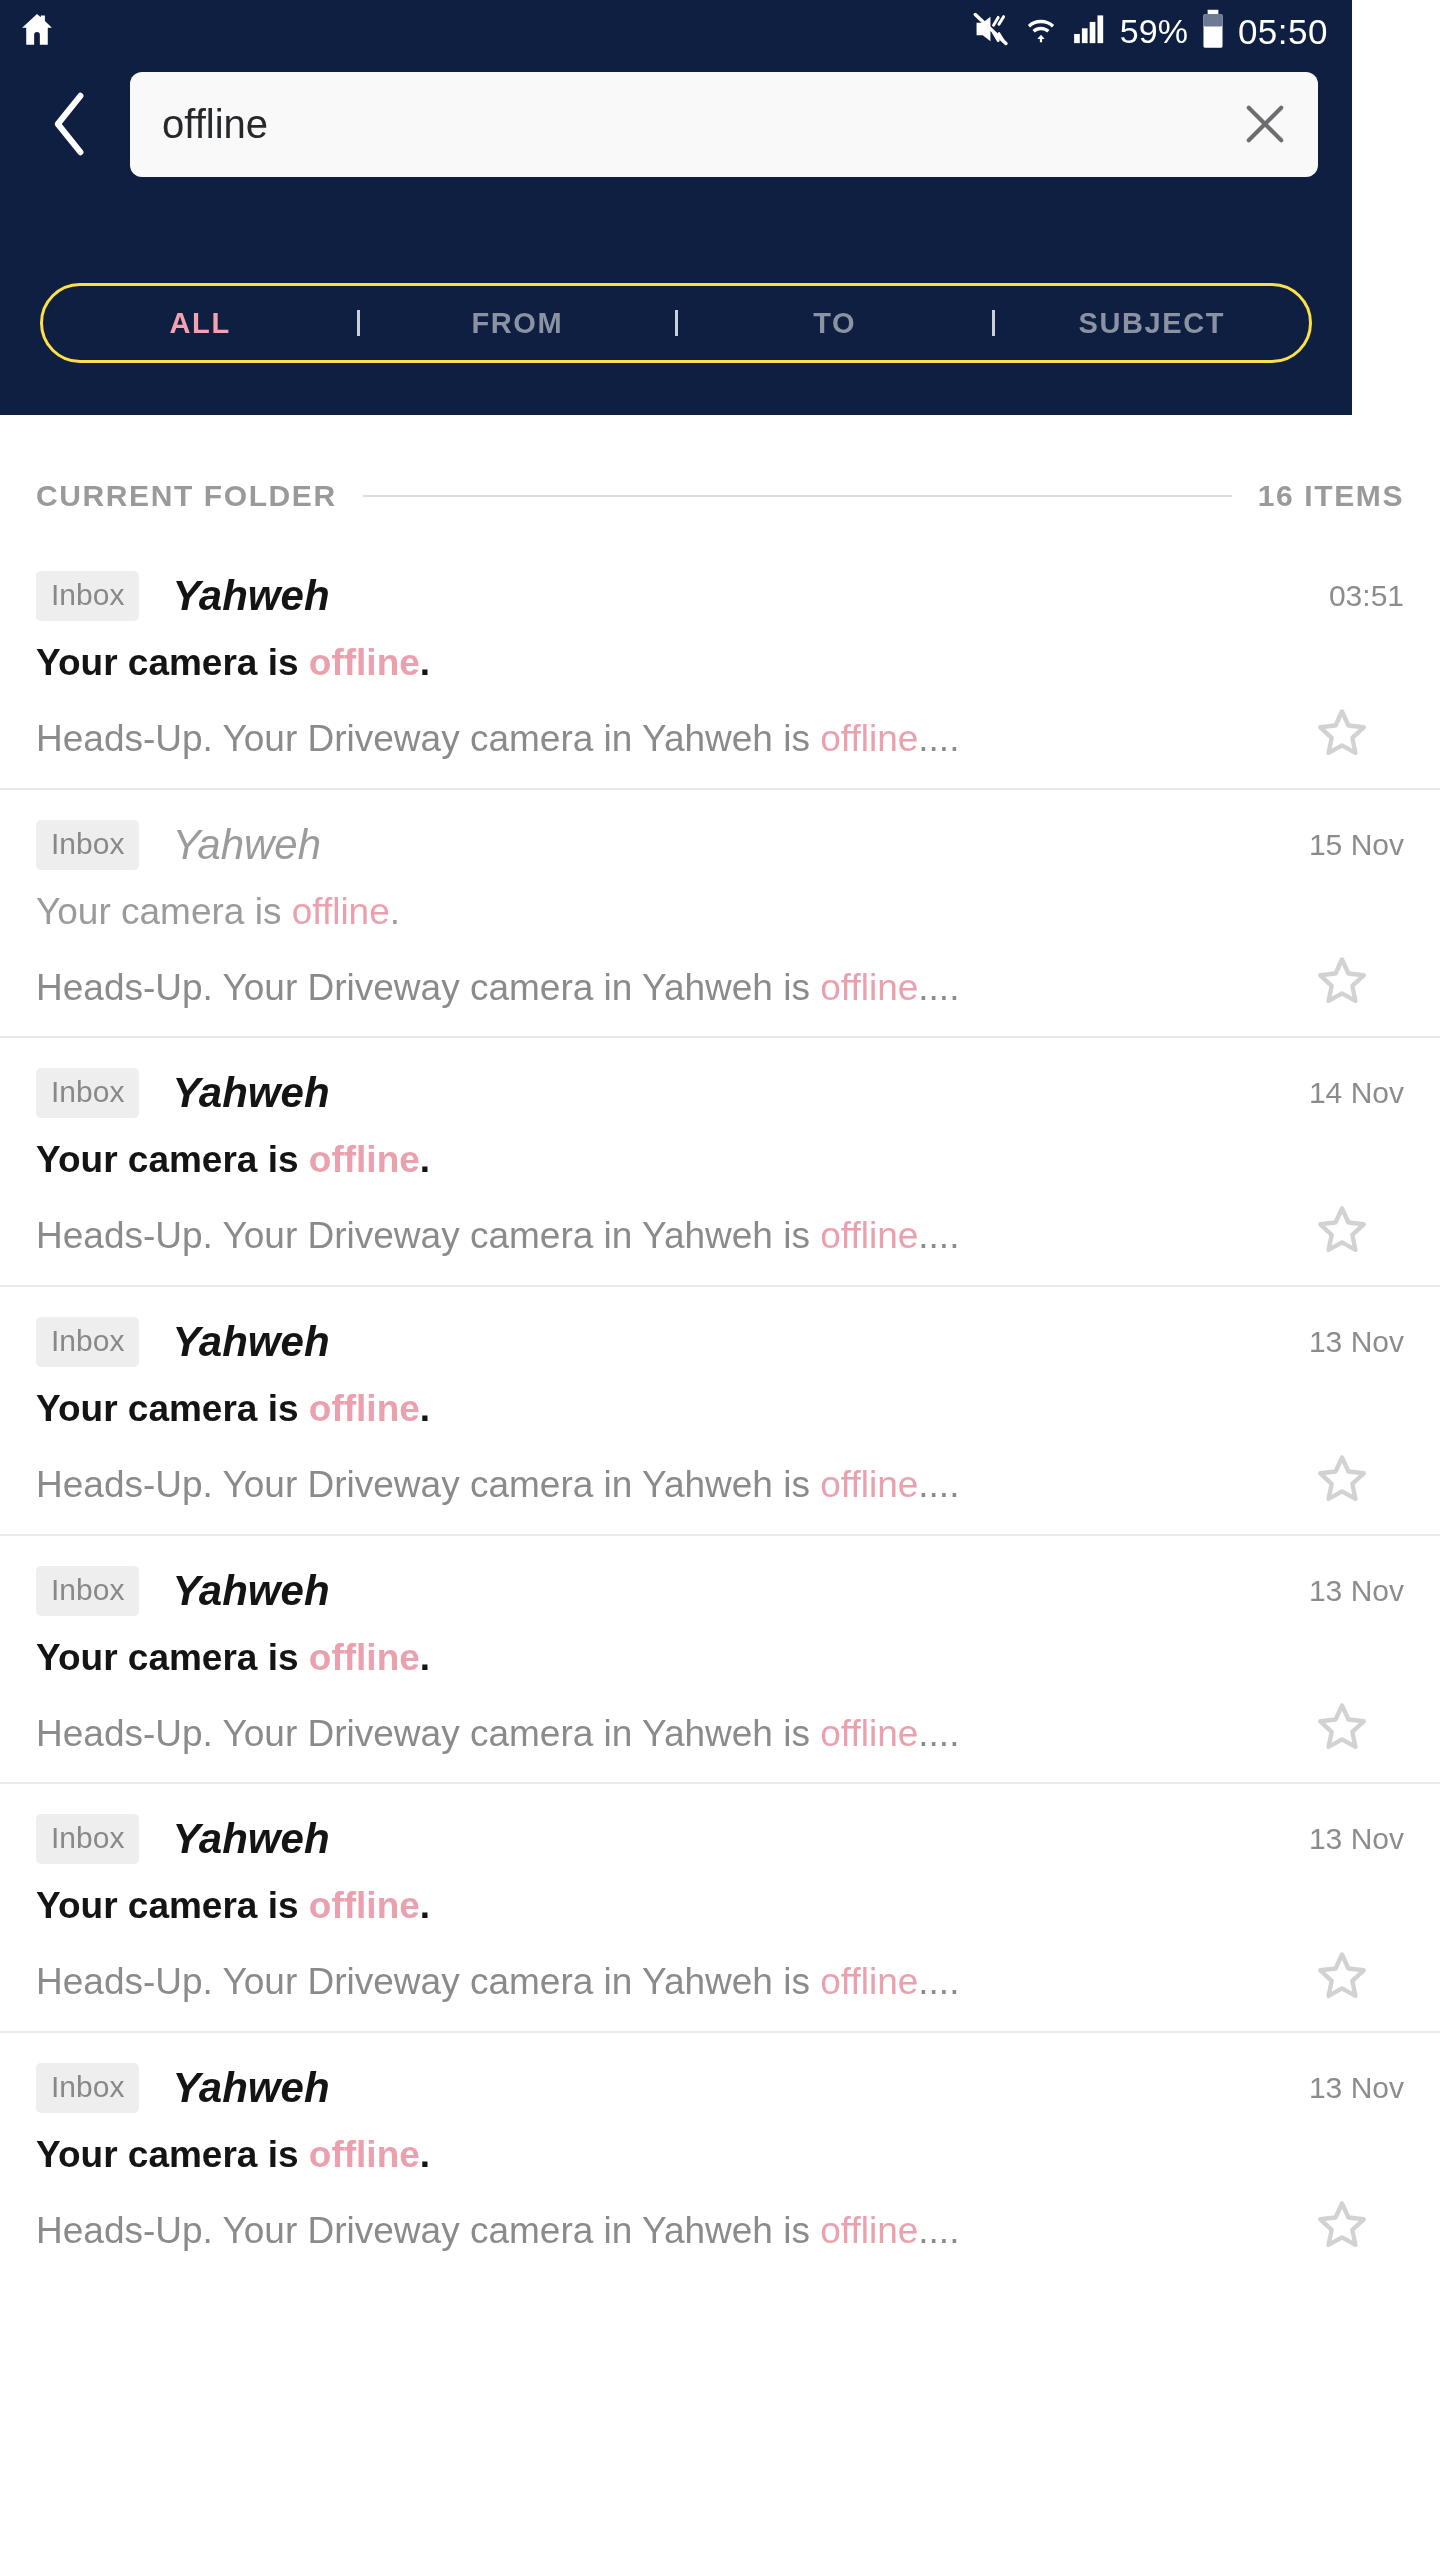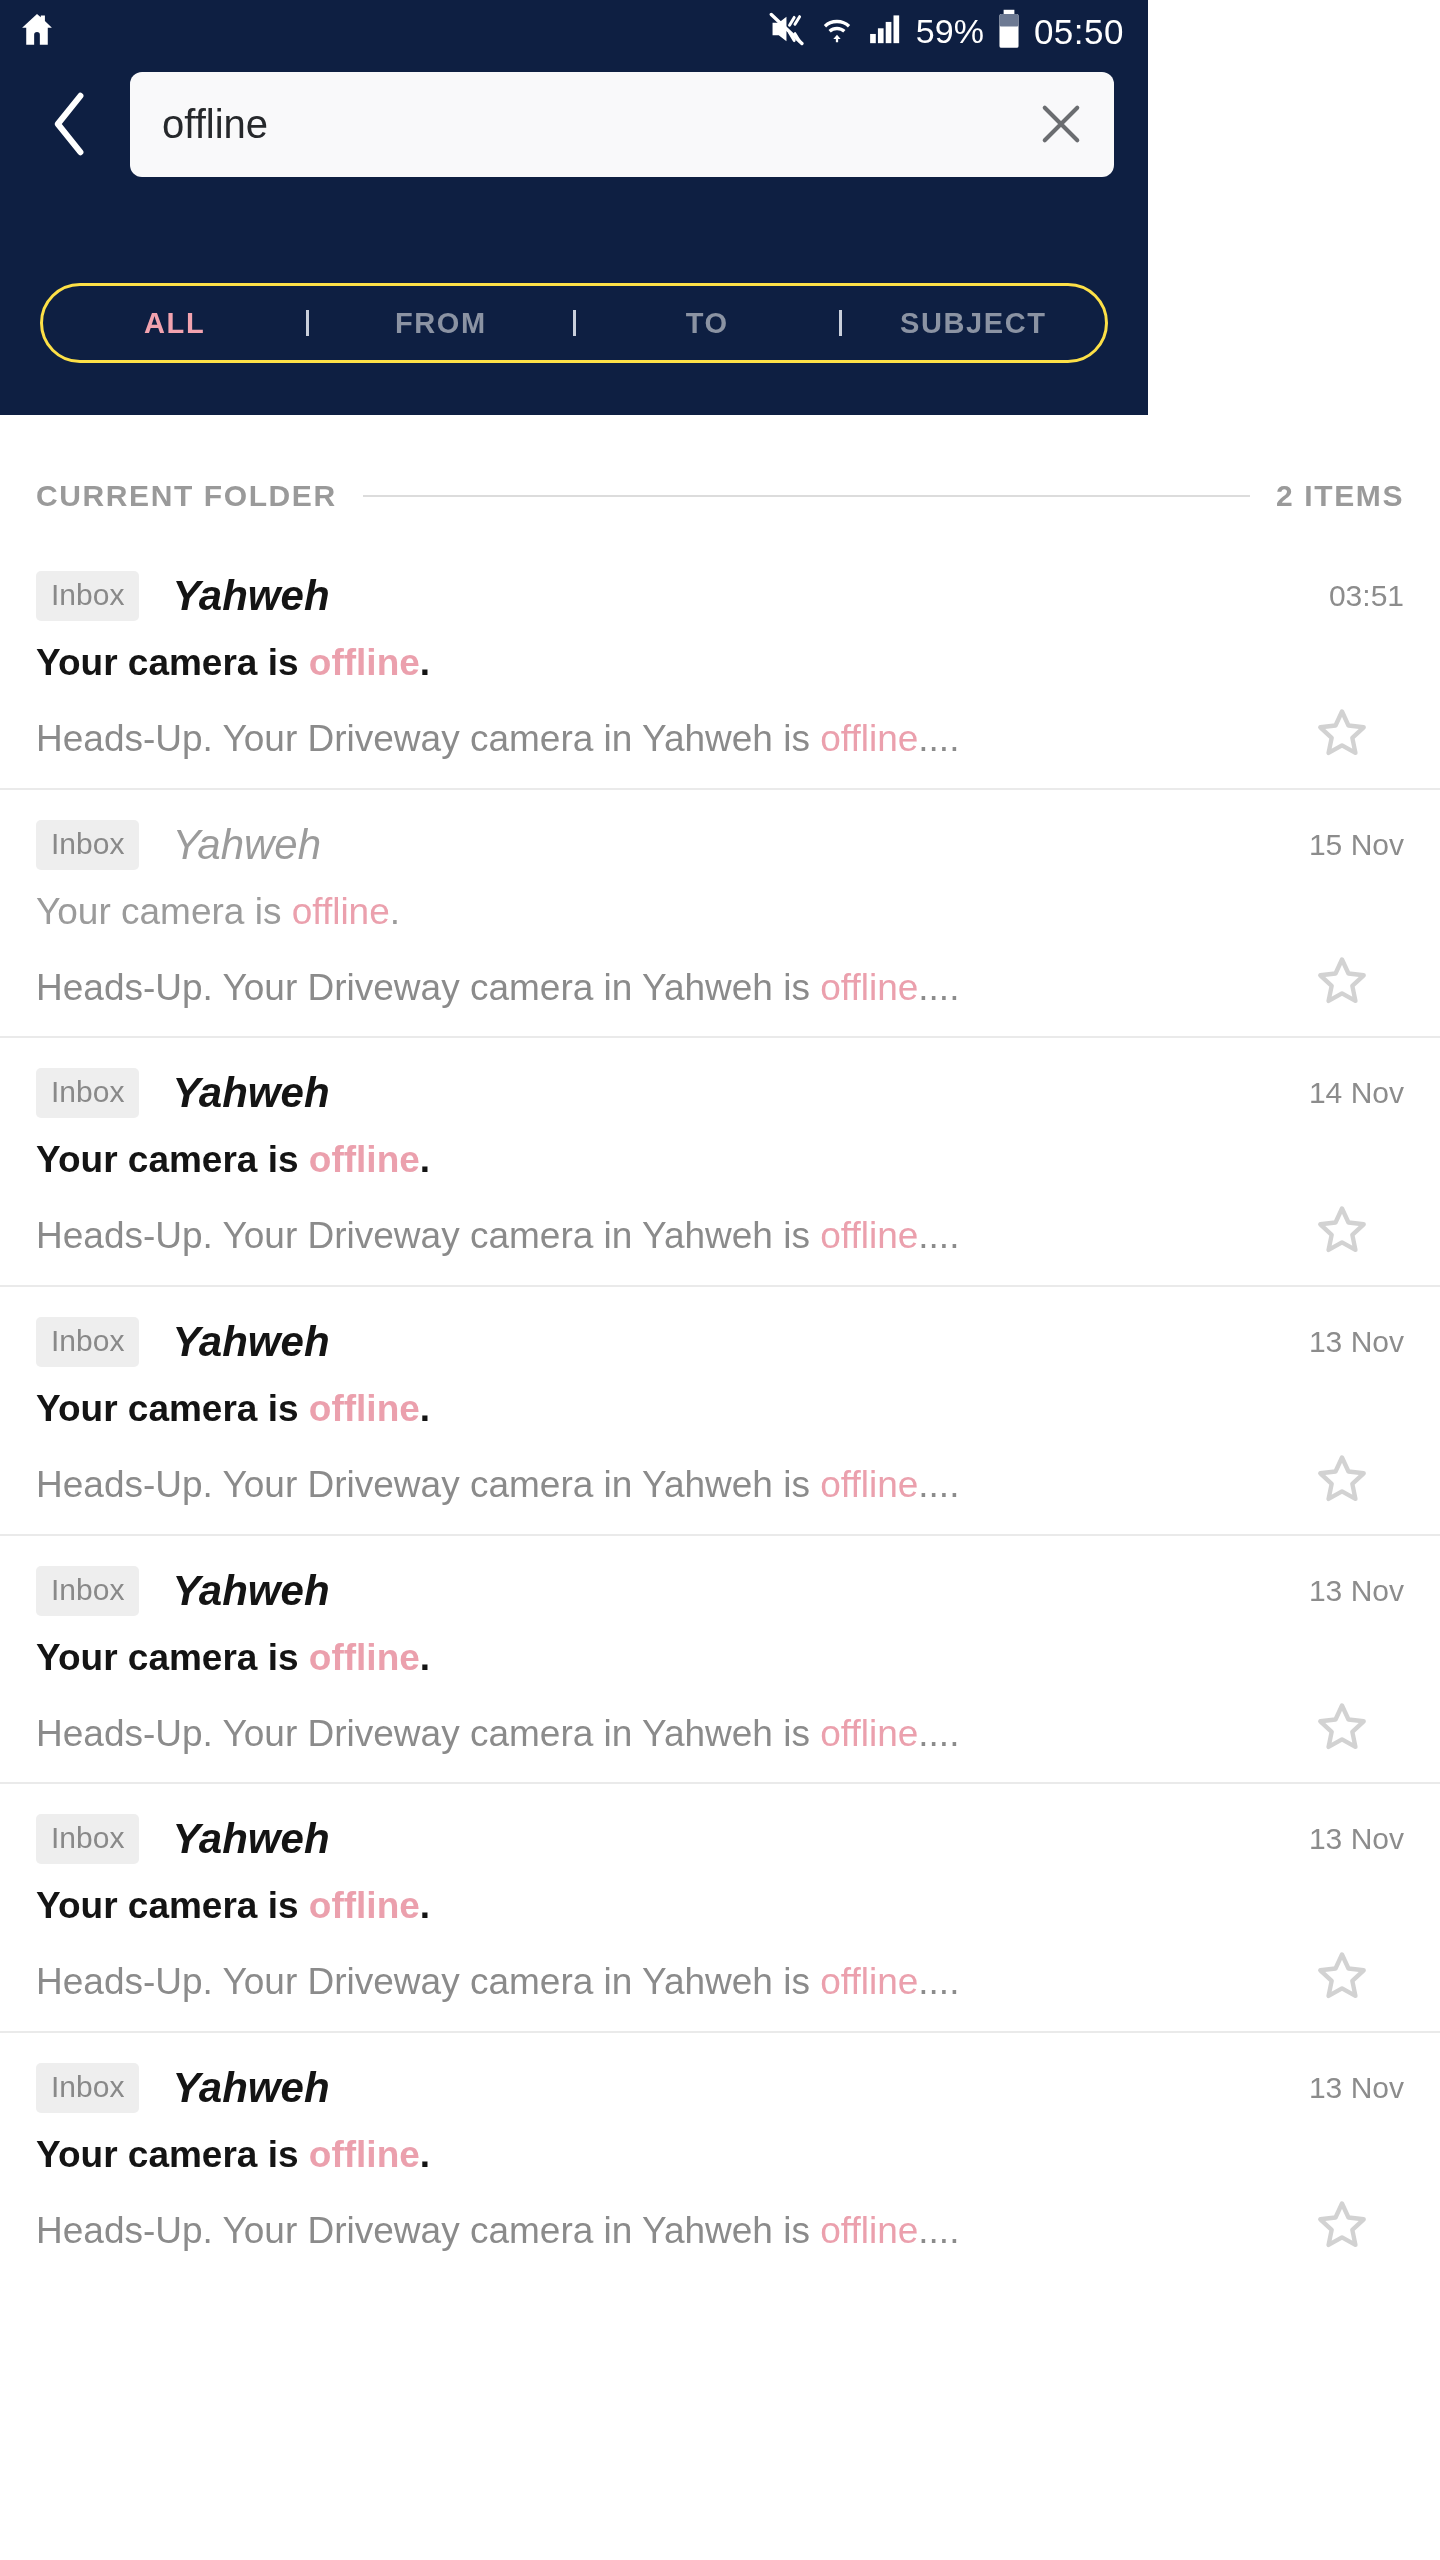--- a/index.html
+++ b/index.html
@@ -5,21 +5,21 @@
   * { margin:0; padding:0; box-sizing:border-box; }
   html, body {
     width:1440px; height:2560px;
     background:#ffffff;
     font-family:"Liberation Sans", sans-serif;
     overflow:hidden;
   }
   
   .header {
     background:#0e1f42;
-    width:1148px;
+    width:1352px;
     height:415px;
     position:relative;
   }
   .statusbar {
     height:62px;
     display:flex;
     align-items:center;
     justify-content:space-between;
     padding:0 24px 0 18px;
   }
@@ -250,21 +250,21 @@
     <div class="filter-sep"></div>
     <div class="filter-tab">TO</div>
     <div class="filter-sep"></div>
     <div class="filter-tab">SUBJECT</div>
   </div>
 </div>
 
 <div class="listhead">
   <span class="lh-label">CURRENT FOLDER</span>
   <span class="lh-line"></span>
-  <span class="lh-count">2 ITEMS</span>
+  <span class="lh-count">16 ITEMS</span>
 </div>
 
 <div class="list" id="email-list">
     <div class="row unread first">
       <div class="row-top">
         <span class="badge">Inbox</span>
         <span class="sender">Yahweh</span>
         <span class="date">03:51</span>
       </div>
       <div class="subject"><span>Your camera is </span><span class="hl">offline</span><span>.</span></div>

